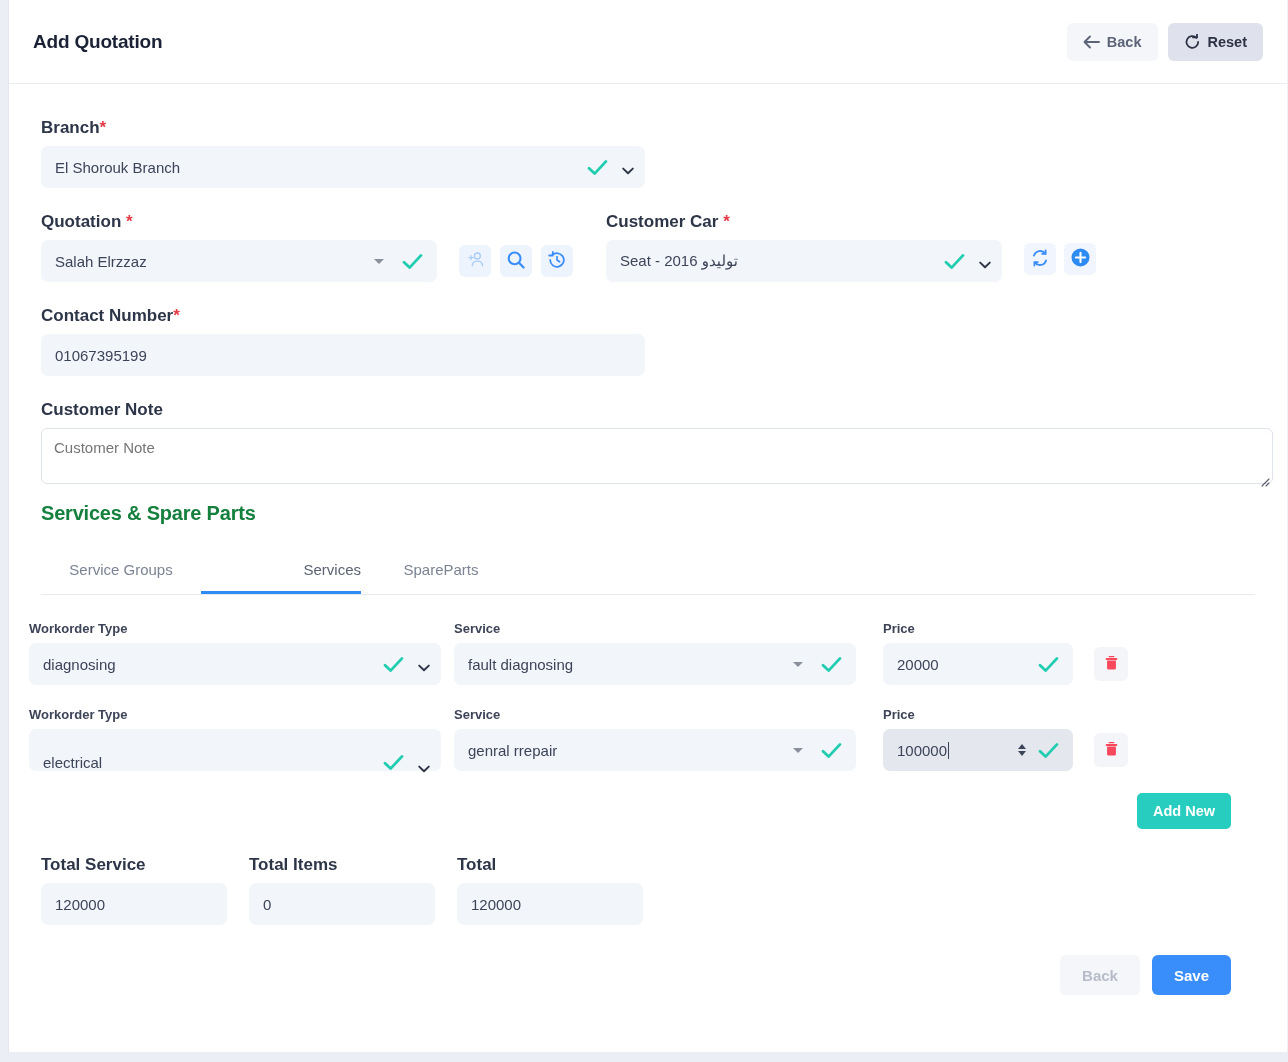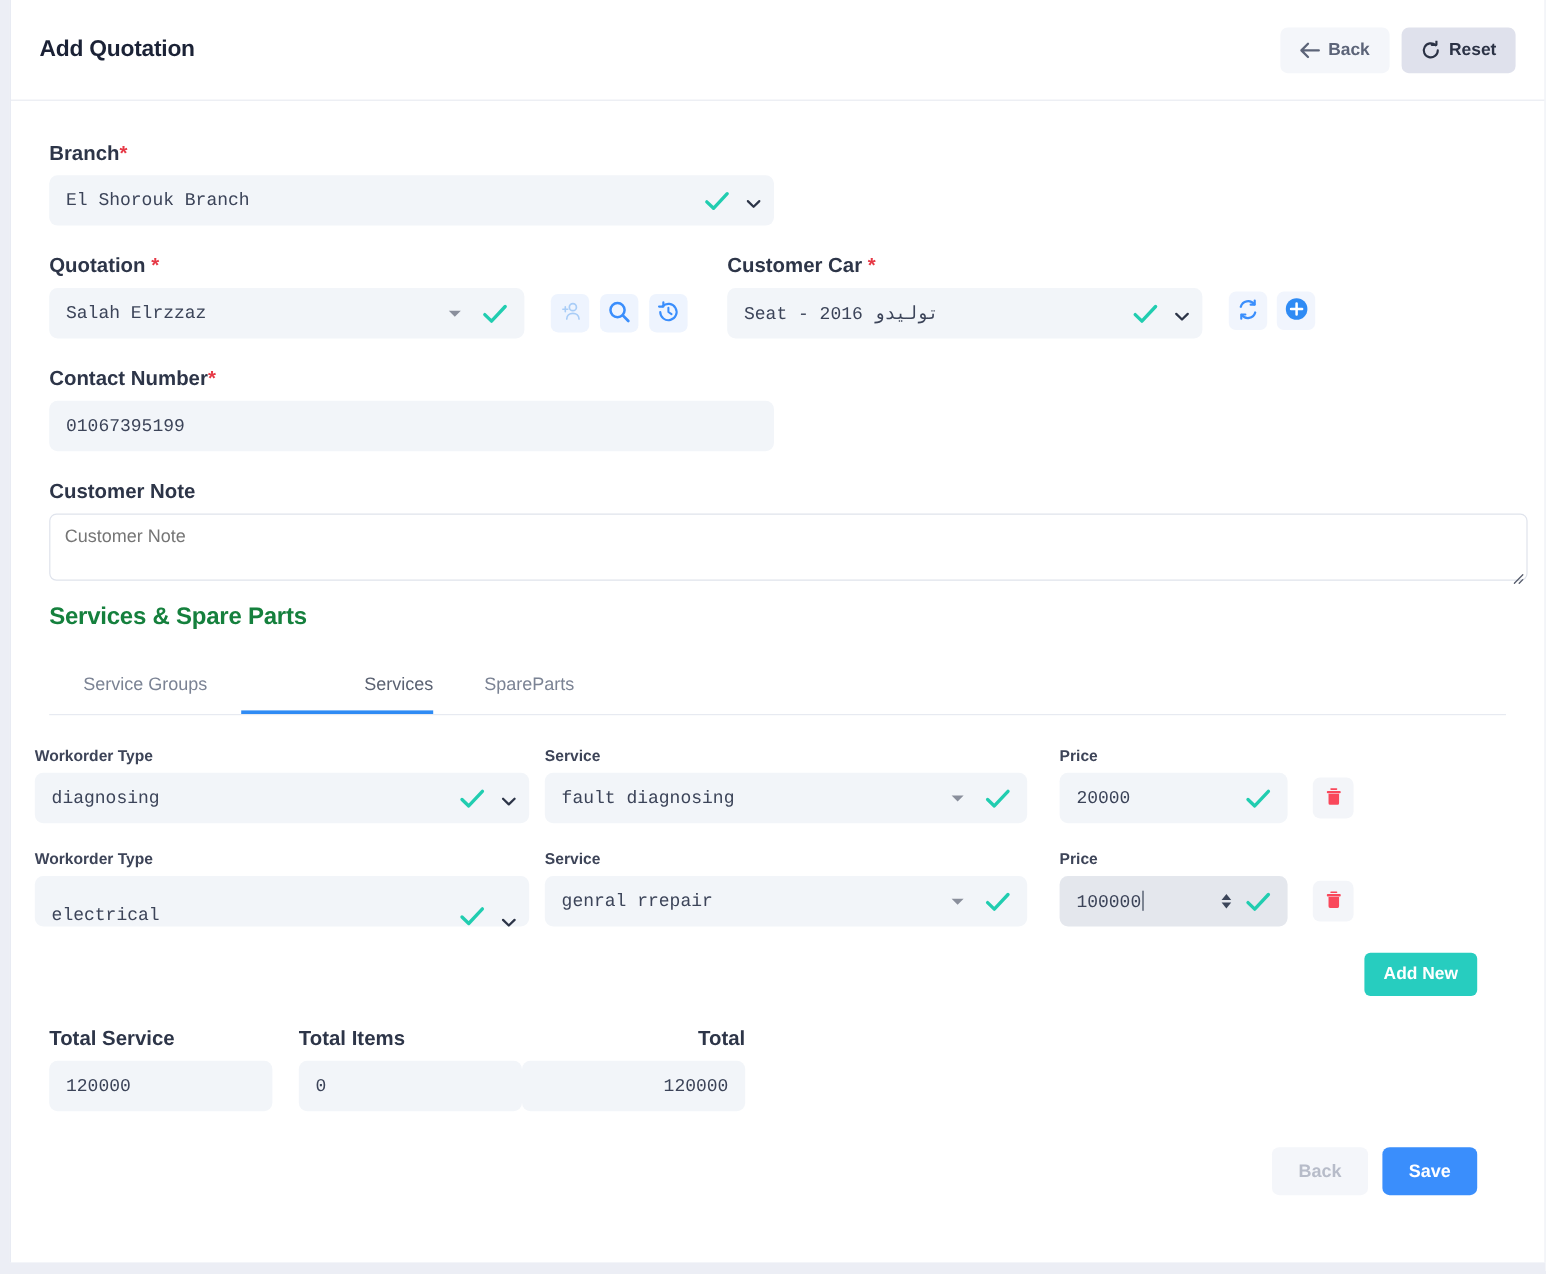--- a/index.html
+++ b/index.html
@@ -53,21 +53,21 @@
   .ctrl {
     position: relative;
     background: #f2f5f9;
     border: none; border-radius: 7px;
     height: 42px;
     display: flex; align-items: center;
     padding: 0 14px;
     font-size: 15px; color: #3c4459;
   }
   .ctrl.focused { background: #e4e7ed; }
-  .ctrl .val { flex: 1; white-space: nowrap; overflow: hidden; font-family: Liberation Mono, monospace; }
+  .ctrl .val { flex: 1; white-space: nowrap; overflow: hidden; }
   .tick { color: #21cdb0; font-size: 19px; line-height: 1; font-weight: bold; }
   .tick svg { display: block; }
   .caret-native {
     width: 11px; height: 11px; margin-left: 12px;
   }
   .caret-tri {
     width: 0; height: 0;
     border-left: 5px solid transparent;
     border-right: 5px solid transparent;
     border-top: 5px solid #8a8f9c;
@@ -439,21 +439,21 @@
         <div class="ctrl">
           <span class="val">120000</span>
         </div>
       </div>
       <div style="width:186px; margin-left:22px;">
         <label class="field-label">Total Items</label>
         <div class="ctrl">
           <span class="val">0</span>
         </div>
       </div>
-      <div style="width:186px; text-align:right;">
+      <div style="width:186px; margin-left:22px;">
         <label class="field-label">Total</label>
         <div class="ctrl">
           <span class="val">120000</span>
         </div>
       </div>
     </div>
 
     <div class="footer-btns" style="margin-top:30px; padding-right:24px;">
       <button class="fbtn back">Back</button>
       <button class="fbtn save">Save</button>

